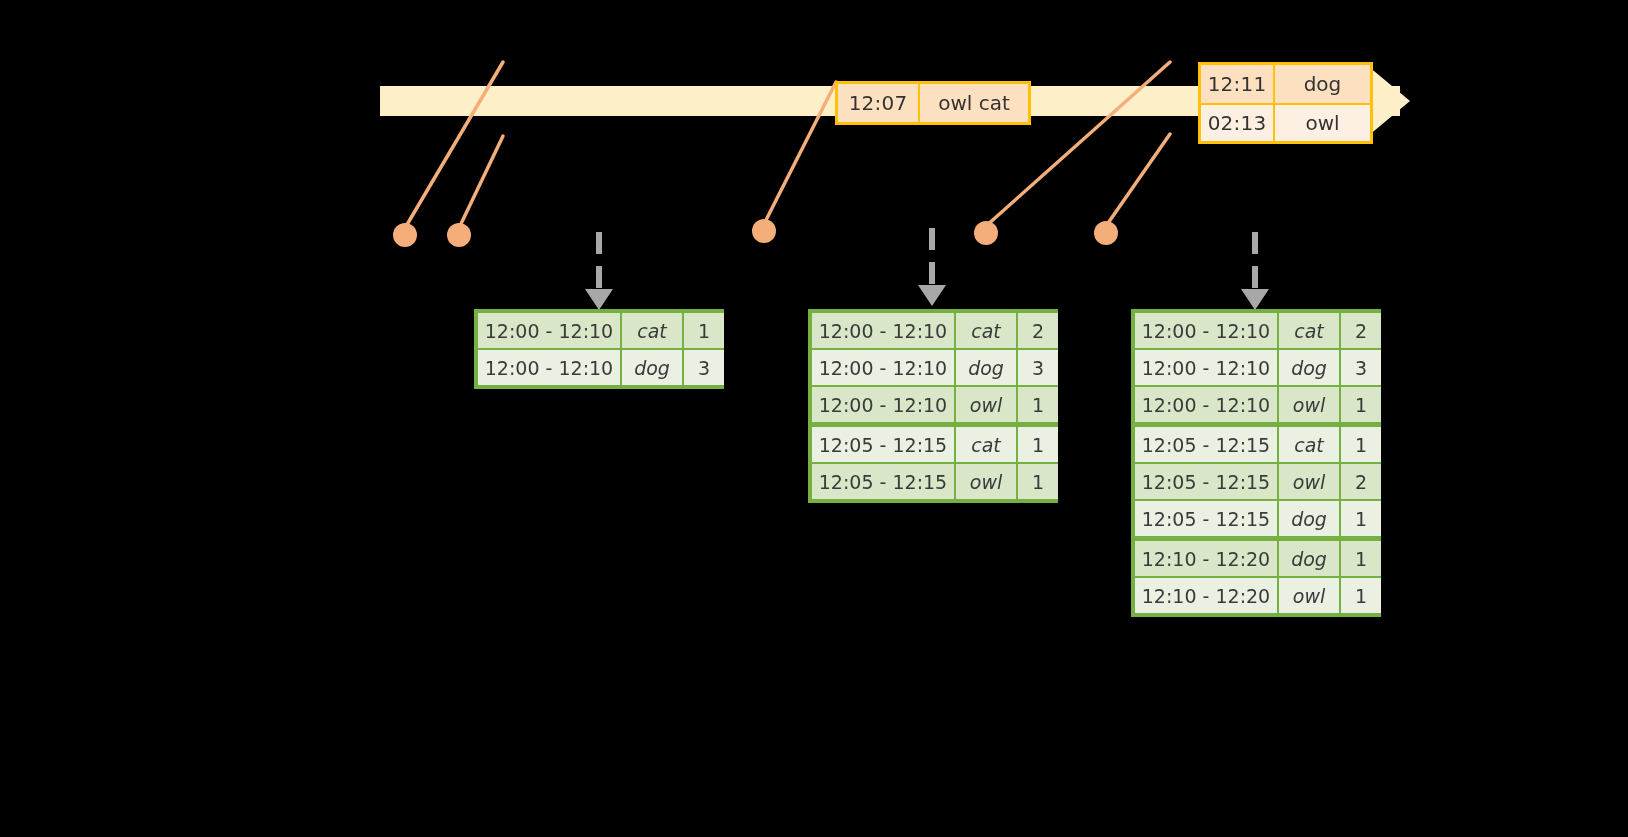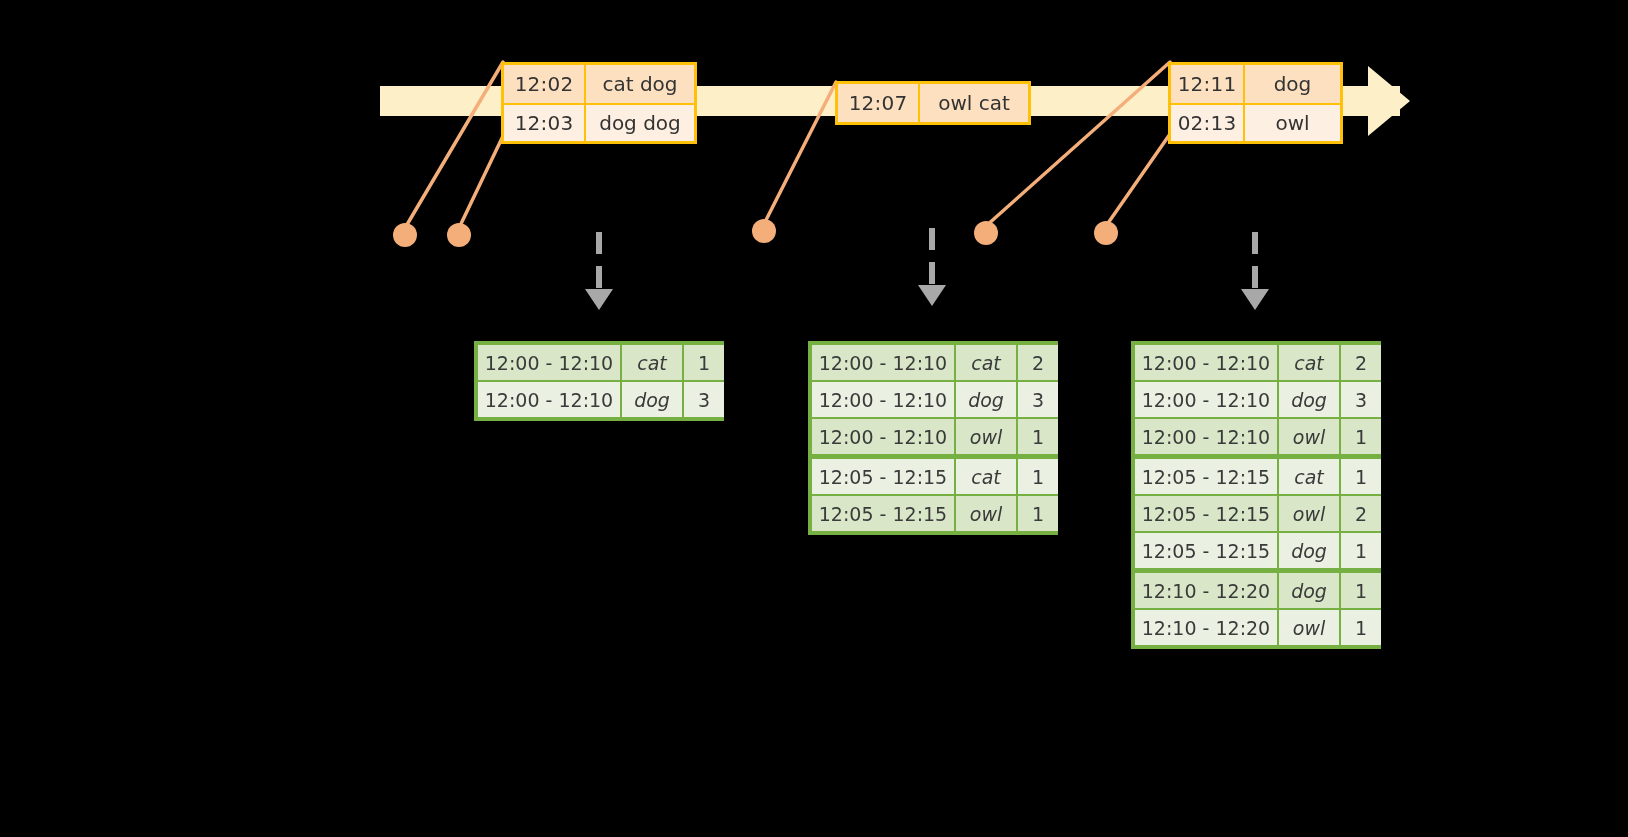--- a/index.html
+++ b/index.html
@@ -70,21 +70,20 @@
   .gtable {
     position: absolute;
     border: 4px solid #76B043;
     box-sizing: border-box;
     background: #76B043;
     z-index: 5;
     display: flex;
     flex-direction: column;
     gap: 2px;
     padding: 0;
-    margin-top: 32px;
   }
   .grow {
     display: flex;
     height: 35px;
     gap: 2px;
     box-sizing: border-box;
   }
   .grow.group-end { margin-bottom: 3px; }
   .gcell {
     box-sizing: border-box;
@@ -134,39 +133,29 @@
       <line x1="932" y1="228" x2="932" y2="288" stroke-dasharray="22 12"></line>
       <line x1="1255" y1="232" x2="1255" y2="292" stroke-dasharray="22 12"></line>
     </g>
     <g fill="#A8A8A8">
       <polygon points="585,289 613,289 599,310"></polygon>
       <polygon points="918,285 946,285 932,306"></polygon>
       <polygon points="1241,289 1269,289 1255,310"></polygon>
     </g>
   </svg>
 
-  <div class="evt-group" style="left:501px; top:62px; width:196px;">
-    <div class="evt-row shade-a">
-      <span class="evt-time" style="width:82px;">12:02</span>
-      <span class="evt-words">cat dog</span>
-    </div>
-    <div class="evt-row shade-b">
-      <span class="evt-time" style="width:82px;">12:03</span>
-      <span class="evt-words">dog dog</span>
-    </div>
-  </div>
 
   <div class="evt-group" style="left:835px; top:81px; width:196px;">
     <div class="evt-row shade-a">
       <span class="evt-time" style="width:82px;">12:07</span>
       <span class="evt-words">owl cat</span>
     </div>
   </div>
 
-  <div class="evt-group" style="left:1168px; top:62px; width:175px;">
+  <div class="evt-group" style="left:1198px; top:62px; width:175px;">
     <div class="evt-row shade-a">
       <span class="evt-time" style="width:74px;">12:11</span>
       <span class="evt-words">dog</span>
     </div>
     <div class="evt-row shade-b">
       <span class="evt-time" style="width:74px;">02:13</span>
       <span class="evt-words">owl</span>
     </div>
   </div>
 

